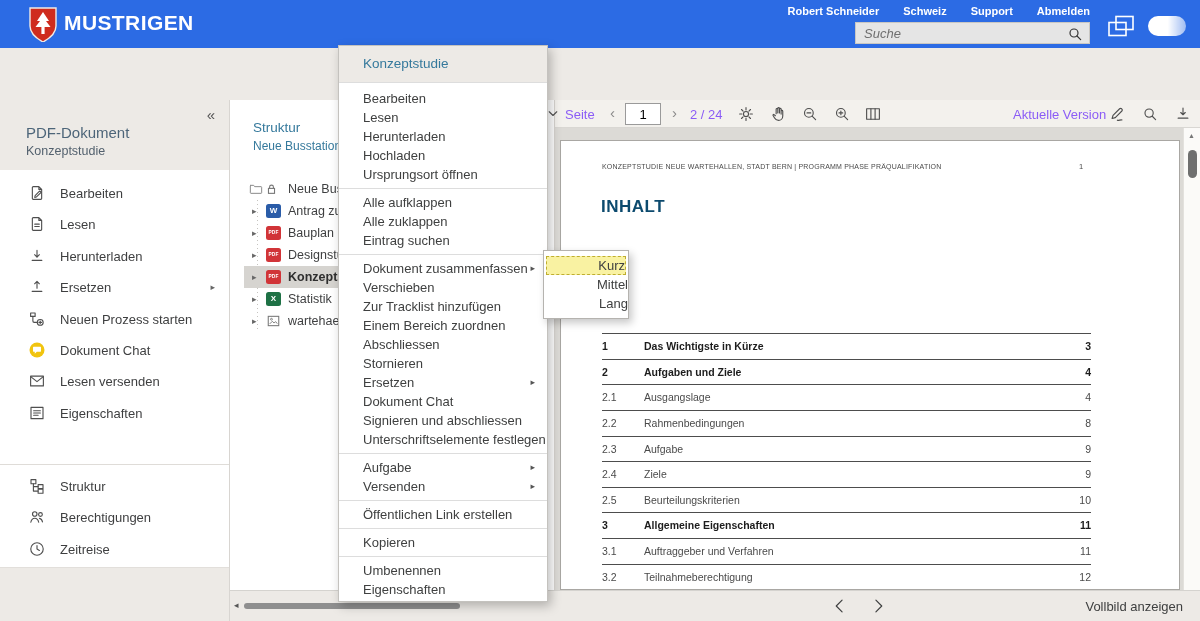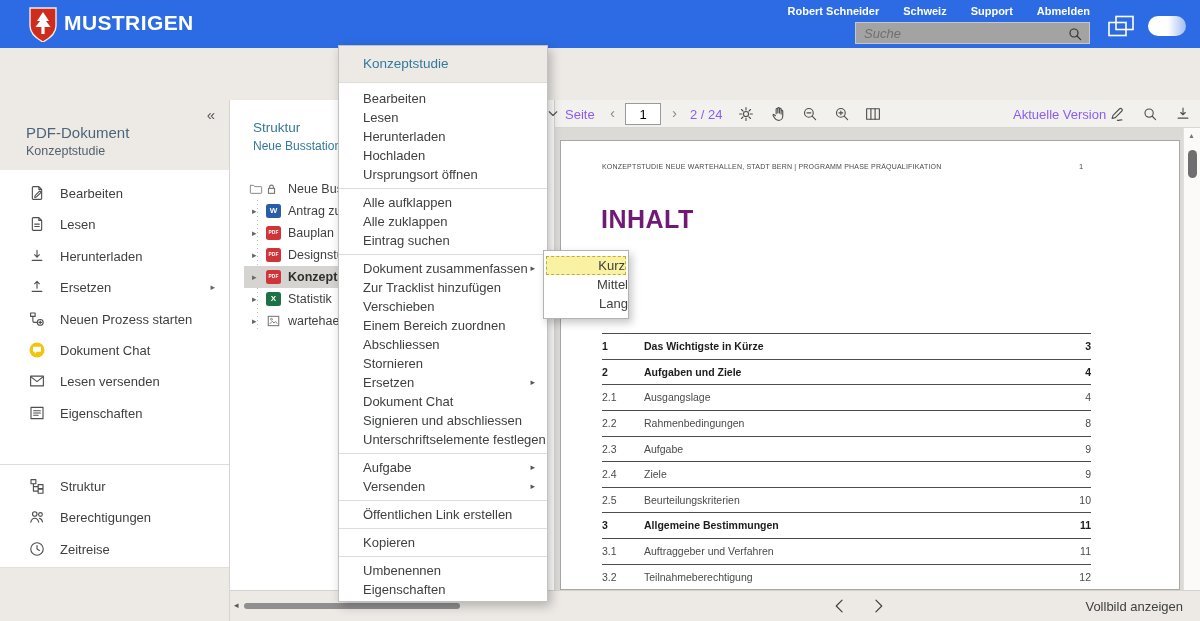--- a/index.html
+++ b/index.html
@@ -7,21 +7,21 @@
           font-family:"Liberation Sans",sans-serif;color:#3f4040;}
   .abs{position:absolute;}
   svg{display:block;}
   .ic{stroke:#4f4f4f;fill:none;stroke-width:1.5;stroke-linecap:round;stroke-linejoin:round;}
 
   
   #topbar{position:absolute;left:0;top:0;width:1200px;height:48px;background:#2c6be4;}
   .brand-txt{position:absolute;left:64px;top:11px;font-size:21px;font-weight:800;color:#fff;letter-spacing:.4px;}
   .top-links{position:absolute;right:110px;top:5px;display:flex;gap:24px;}
   .top-links a{color:#fff;font-size:11px;font-weight:700;text-decoration:none;white-space:nowrap;}
-  .searchbox{position:absolute;left:855px;top:22px;width:235px;height:22px;background:#a3a3a3;border:1px solid #c9c7c3;box-sizing:border-box;}
+  .searchbox{position:absolute;left:855px;top:22px;width:235px;height:22px;background:#e5e5e5;border:1px solid #c9c7c3;box-sizing:border-box;}
   .searchbox input{position:absolute;left:0;top:0;width:100%;height:100%;border:none;outline:none;background:transparent;
                    font-family:"Liberation Sans",sans-serif;font-size:13px;padding:0 26px 0 8px;box-sizing:border-box;color:#333;}
   .searchbox input::placeholder{font-style:italic;color:#6f6f6f;}
   .toggle{position:absolute;left:1148px;top:16px;width:38px;height:20px;border-radius:10px;
           background:linear-gradient(90deg,#ffffff 0 52%,rgba(255,255,255,.55));}
 
   
   #headrow{position:absolute;left:0;top:48px;width:1200px;height:52px;background:#edeae6;}
   .tool{position:absolute;top:58px;width:68px;text-align:center;cursor:default;}
   .tool .lbl{display:block;margin-top:3px;font-size:10.5px;color:#3f4040;}
@@ -79,21 +79,21 @@
   #pdf-toolbar{position:absolute;left:0;top:0;width:100%;height:28px;background:#f3f1ed;border-bottom:1px solid #d9d7d3;box-sizing:border-box;}
   #pdf-toolbar .t{position:absolute;top:7px;font-size:13px;color:#8b5cf6;white-space:nowrap;}
   #pdf-toolbar .nav{position:absolute;top:4px;font-size:15px;color:#8a8a8a;cursor:pointer;}
   #page-input{position:absolute;left:70px;top:3px;width:36px;height:22px;border:1px solid #9a9a9a;background:#fff;
        text-align:center;font-size:13px;font-family:"Liberation Sans",sans-serif;box-sizing:border-box;padding:0;}
   #pdf-toolbar .tic{position:absolute;top:5px;cursor:pointer;}
   #doc-area{position:absolute;left:0;top:28px;width:100%;height:462px;background:#dcdad6;overflow:hidden;}
   #pdf-page{position:absolute;left:5px;top:12px;width:620px;height:450px;background:#fff;border:1px solid #a9a7a3;box-sizing:border-box;overflow:hidden;}
   #pg-header{position:absolute;left:41px;top:22px;font-size:7px;letter-spacing:.2px;color:#4a4a4a;}
   #pg-num{position:absolute;left:518px;top:21px;font-size:7.5px;color:#4a4a4a;}
-  #pg-title{position:absolute;left:40px;top:64px;font-size:25px;font-weight:800;color:#701a75;letter-spacing:.5px;}
+  #pg-title{position:absolute;left:40px;top:56px;font-size:17px;font-weight:800;color:#0c4a6e;letter-spacing:.5px;}
   #toc{position:absolute;left:41px;top:192px;width:489px;border-top:1px solid #4d4d4d;}
   .toc-row{position:relative;height:24.65px;border-bottom:1px solid #4d4d4d;font-size:10.5px;color:#4a4a4a;}
   .toc-row .n{position:absolute;left:0;top:0;line-height:24.65px;}
   .toc-row .ti{position:absolute;left:42px;top:0;line-height:24.65px;}
   .toc-row .p{position:absolute;right:0;top:0;line-height:24.65px;}
   .toc-row.b{font-weight:700;color:#1c1c1c;}
   #vscroll{position:absolute;right:0;top:0;width:17px;height:100%;background:#fbfaf8;border-left:1px solid #e3e1dd;box-sizing:border-box;}
   #vscroll .up{position:absolute;left:4px;top:4px;font-size:7px;color:#777;}
   #vscroll .thumb{position:absolute;left:3.5px;top:22px;width:9px;height:28px;border-radius:5px;background:#6f6f6f;}
   #tb-chevron{position:absolute;left:547px;top:108px;}
@@ -410,21 +410,21 @@
               <span class="ti">Ziele</span>
               <span class="p">9</span>
             </div>
           <div class="toc-row">
               <span class="n">2.5</span>
               <span class="ti">Beurteilungskriterien</span>
               <span class="p">10</span>
             </div>
           <div class="toc-row b">
               <span class="n">3</span>
-              <span class="ti">Allgemeine Bestimmungen</span>
+              <span class="ti">Allgemeine Eigenschaften</span>
               <span class="p">11</span>
             </div>
           <div class="toc-row">
               <span class="n">3.1</span>
               <span class="ti">Auftraggeber und Verfahren</span>
               <span class="p">11</span>
             </div>
           <div class="toc-row">
               <span class="n">3.2</span>
               <span class="ti">Teilnahmeberechtigung</span>
@@ -467,22 +467,22 @@
       <div class="cm-item">Lesen</div>
       <div class="cm-item">Herunterladen</div>
       <div class="cm-item">Hochladen</div>
       <div class="cm-item">Ursprungsort öffnen</div>
       <div class="cm-div"></div>
       <div class="cm-item">Alle aufklappen</div>
       <div class="cm-item">Alle zuklappen</div>
       <div class="cm-item">Eintrag suchen</div>
       <div class="cm-div"></div>
       <div class="cm-item has-sub">Dokument zusammenfassen</div>
+      <div class="cm-item">Verschieben</div>
       <div class="cm-item">Zur Tracklist hinzufügen</div>
-      <div class="cm-item">Verschieben</div>
       <div class="cm-item">Einem Bereich zuordnen</div>
       <div class="cm-item">Abschliessen</div>
       <div class="cm-item">Stornieren</div>
       <div class="cm-item has-sub">Ersetzen</div>
       <div class="cm-item">Dokument Chat</div>
       <div class="cm-item">Signieren und abschliessen</div>
       <div class="cm-item">Unterschriftselemente festlegen</div>
       <div class="cm-div"></div>
       <div class="cm-item has-sub">Aufgabe</div>
       <div class="cm-item has-sub">Versenden</div>

